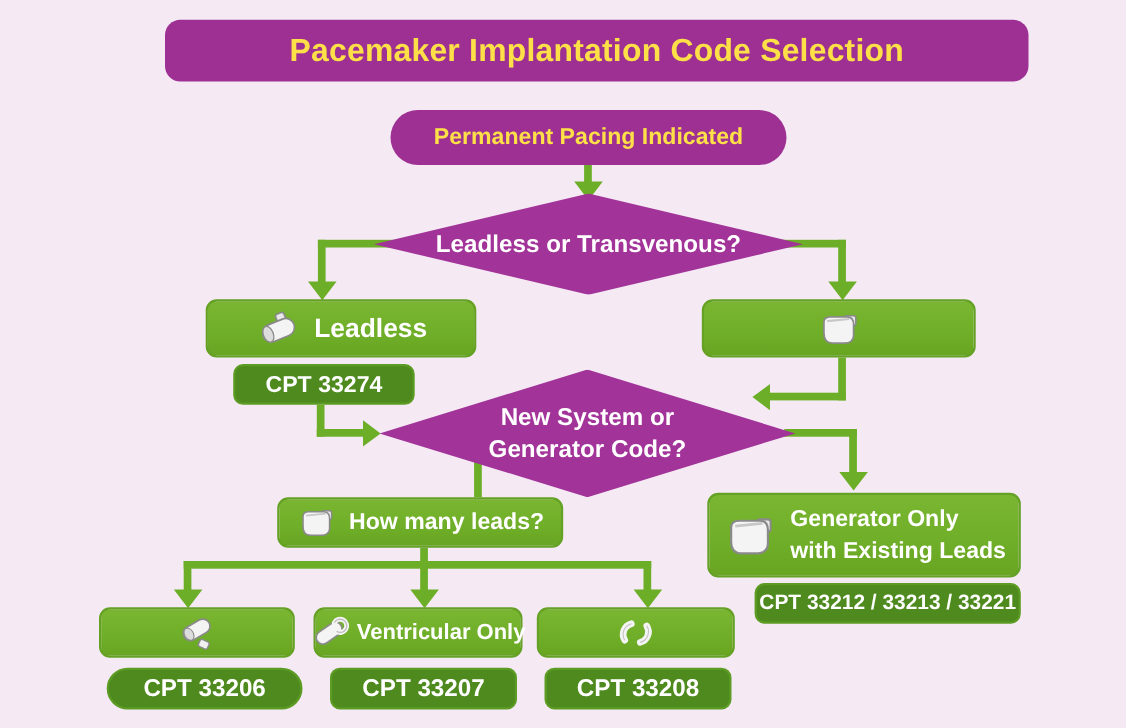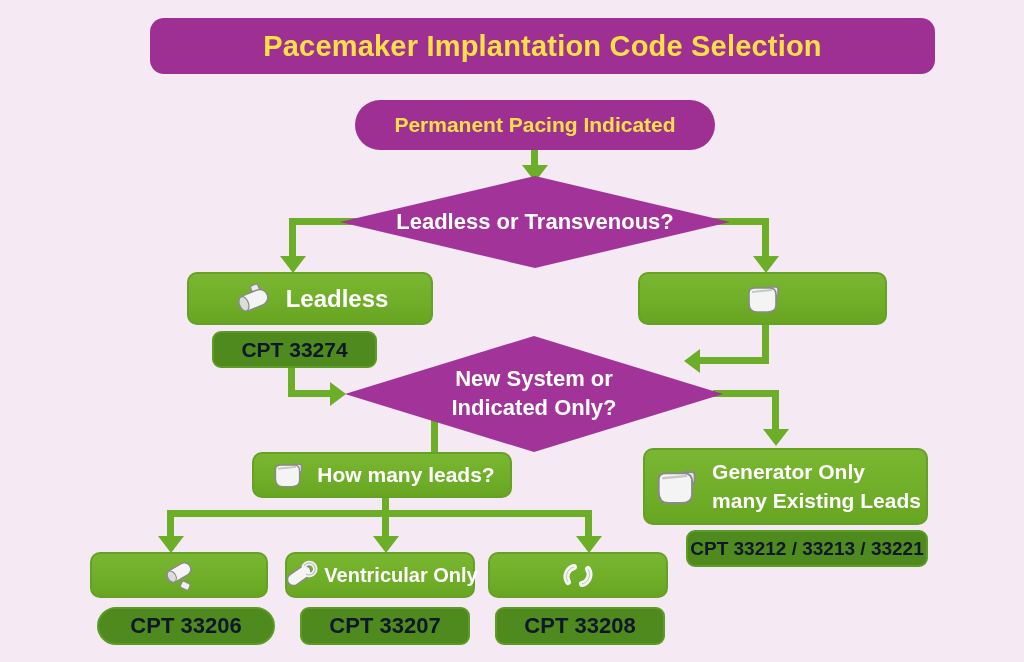--- a/index.html
+++ b/index.html
@@ -28,21 +28,21 @@
   .gnode{
     position:absolute;z-index:2;
     background:linear-gradient(#7ab631 0%,#6fae28 60%,#68a522 100%);
     border:2px solid #64a124;border-radius:10px;box-sizing:border-box;
     display:flex;align-items:center;justify-content:center;gap:10px;
     color:#fff;text-align:center;
   }
   .cpt{
     position:absolute;z-index:2;background:#4e8a1d;border:2px solid #5d9c24;
     border-radius:9px;box-sizing:border-box;
-    display:flex;align-items:center;justify-content:center;color:#0f172a;
+    display:flex;align-items:center;justify-content:center;color:#ffffff;
   }
   
   .hline,.vline{position:absolute;background:#6cae27;z-index:1;}
   .hline{height:7px;} .vline{width:7px;}
   .arr{position:absolute;width:0;height:0;z-index:1;}
   .arr.down{border-left:13px solid transparent;border-right:13px solid transparent;border-top:17px solid #6cae27;}
   .arr.right{border-top:12px solid transparent;border-bottom:12px solid transparent;border-left:16px solid #6cae27;}
   .arr.left{border-top:12px solid transparent;border-bottom:12px solid transparent;border-right:16px solid #6cae27;}
   .icon{flex:0 0 auto;display:flex;align-items:center;}
   .lbl{white-space:nowrap;}
@@ -111,21 +111,21 @@
       <svg width="42" height="38" viewBox="0 0 42 38">
         <rect x="26" y="7" width="10" height="9" rx="2" fill="#e9e9e9" stroke="#8a8a8a" stroke-width="1.5"></rect>
         <path d="M7 13 Q7 8 13 8 L28 8 Q34 8 34 15 L34 25 Q34 32 25 32 L15 32 Q7 32 7 23 Z" fill="#f4f4f4" stroke="#8a8a8a" stroke-width="1.6"></path>
         <path d="M10 12 L30 10" stroke="#c7c7c7" stroke-width="2" fill="none"></path>
       </svg>
     </span>
   </div>
 
   <div class="diamond diamond2">
     <span>New System or</span>
-    <span>Indicated Only?</span>
+    <span>Generator Code?</span>
   </div>
 
   <div class="gnode" style="left:252px;top:452px;width:260px;height:46px;font-size:21px;">
     <span class="icon">
       <svg width="38" height="34" viewBox="0 0 42 38">
         <rect x="26" y="7" width="10" height="9" rx="2" fill="#e9e9e9" stroke="#8a8a8a" stroke-width="1.5"></rect>
         <path d="M7 13 Q7 8 13 8 L28 8 Q34 8 34 15 L34 25 Q34 32 25 32 L15 32 Q7 32 7 23 Z" fill="#f4f4f4" stroke="#8a8a8a" stroke-width="1.6"></path>
         <path d="M10 12 L30 10" stroke="#c7c7c7" stroke-width="2" fill="none"></path>
       </svg>
     </span>
@@ -135,21 +135,21 @@
   <div class="gnode" style="left:643px;top:448px;width:285px;height:77px;font-size:21px;line-height:1.35;">
     <span class="icon">
       <svg width="52" height="48" viewBox="0 0 42 38">
         <rect x="26" y="7" width="10" height="9" rx="2" fill="#e9e9e9" stroke="#8a8a8a" stroke-width="1.5"></rect>
         <path d="M7 13 Q7 8 13 8 L28 8 Q34 8 34 15 L34 25 Q34 32 25 32 L15 32 Q7 32 7 23 Z" fill="#f4f4f4" stroke="#8a8a8a" stroke-width="1.6"></path>
         <path d="M10 12 L30 10" stroke="#c7c7c7" stroke-width="2" fill="none"></path>
       </svg>
     </span>
     <span style="text-align:left;">
       <span style="display:block;">Generator Only</span>
-      <span style="display:block;">many Existing Leads</span>
+      <span style="display:block;">with Existing Leads</span>
     </span>
   </div>
   <div class="cpt" style="left:686px;top:530px;width:242px;height:37px;font-size:19px;">CPT 33212 / 33213 / 33221</div>
 
   <div class="gnode" style="left:90px;top:552px;width:178px;height:46px;font-size:20px;gap:7px;">
     <span class="icon">
       <svg width="36" height="34" viewBox="0 0 36 34">
         <g transform="rotate(-30 18 15)">
           <rect x="5" y="8" width="26" height="13" rx="6.5" fill="#f4f4f4" stroke="#8a8a8a" stroke-width="1.5"></rect>
           <ellipse cx="10" cy="14.5" rx="4" ry="6" fill="#dcdcdc" stroke="#8a8a8a" stroke-width="1"></ellipse>

